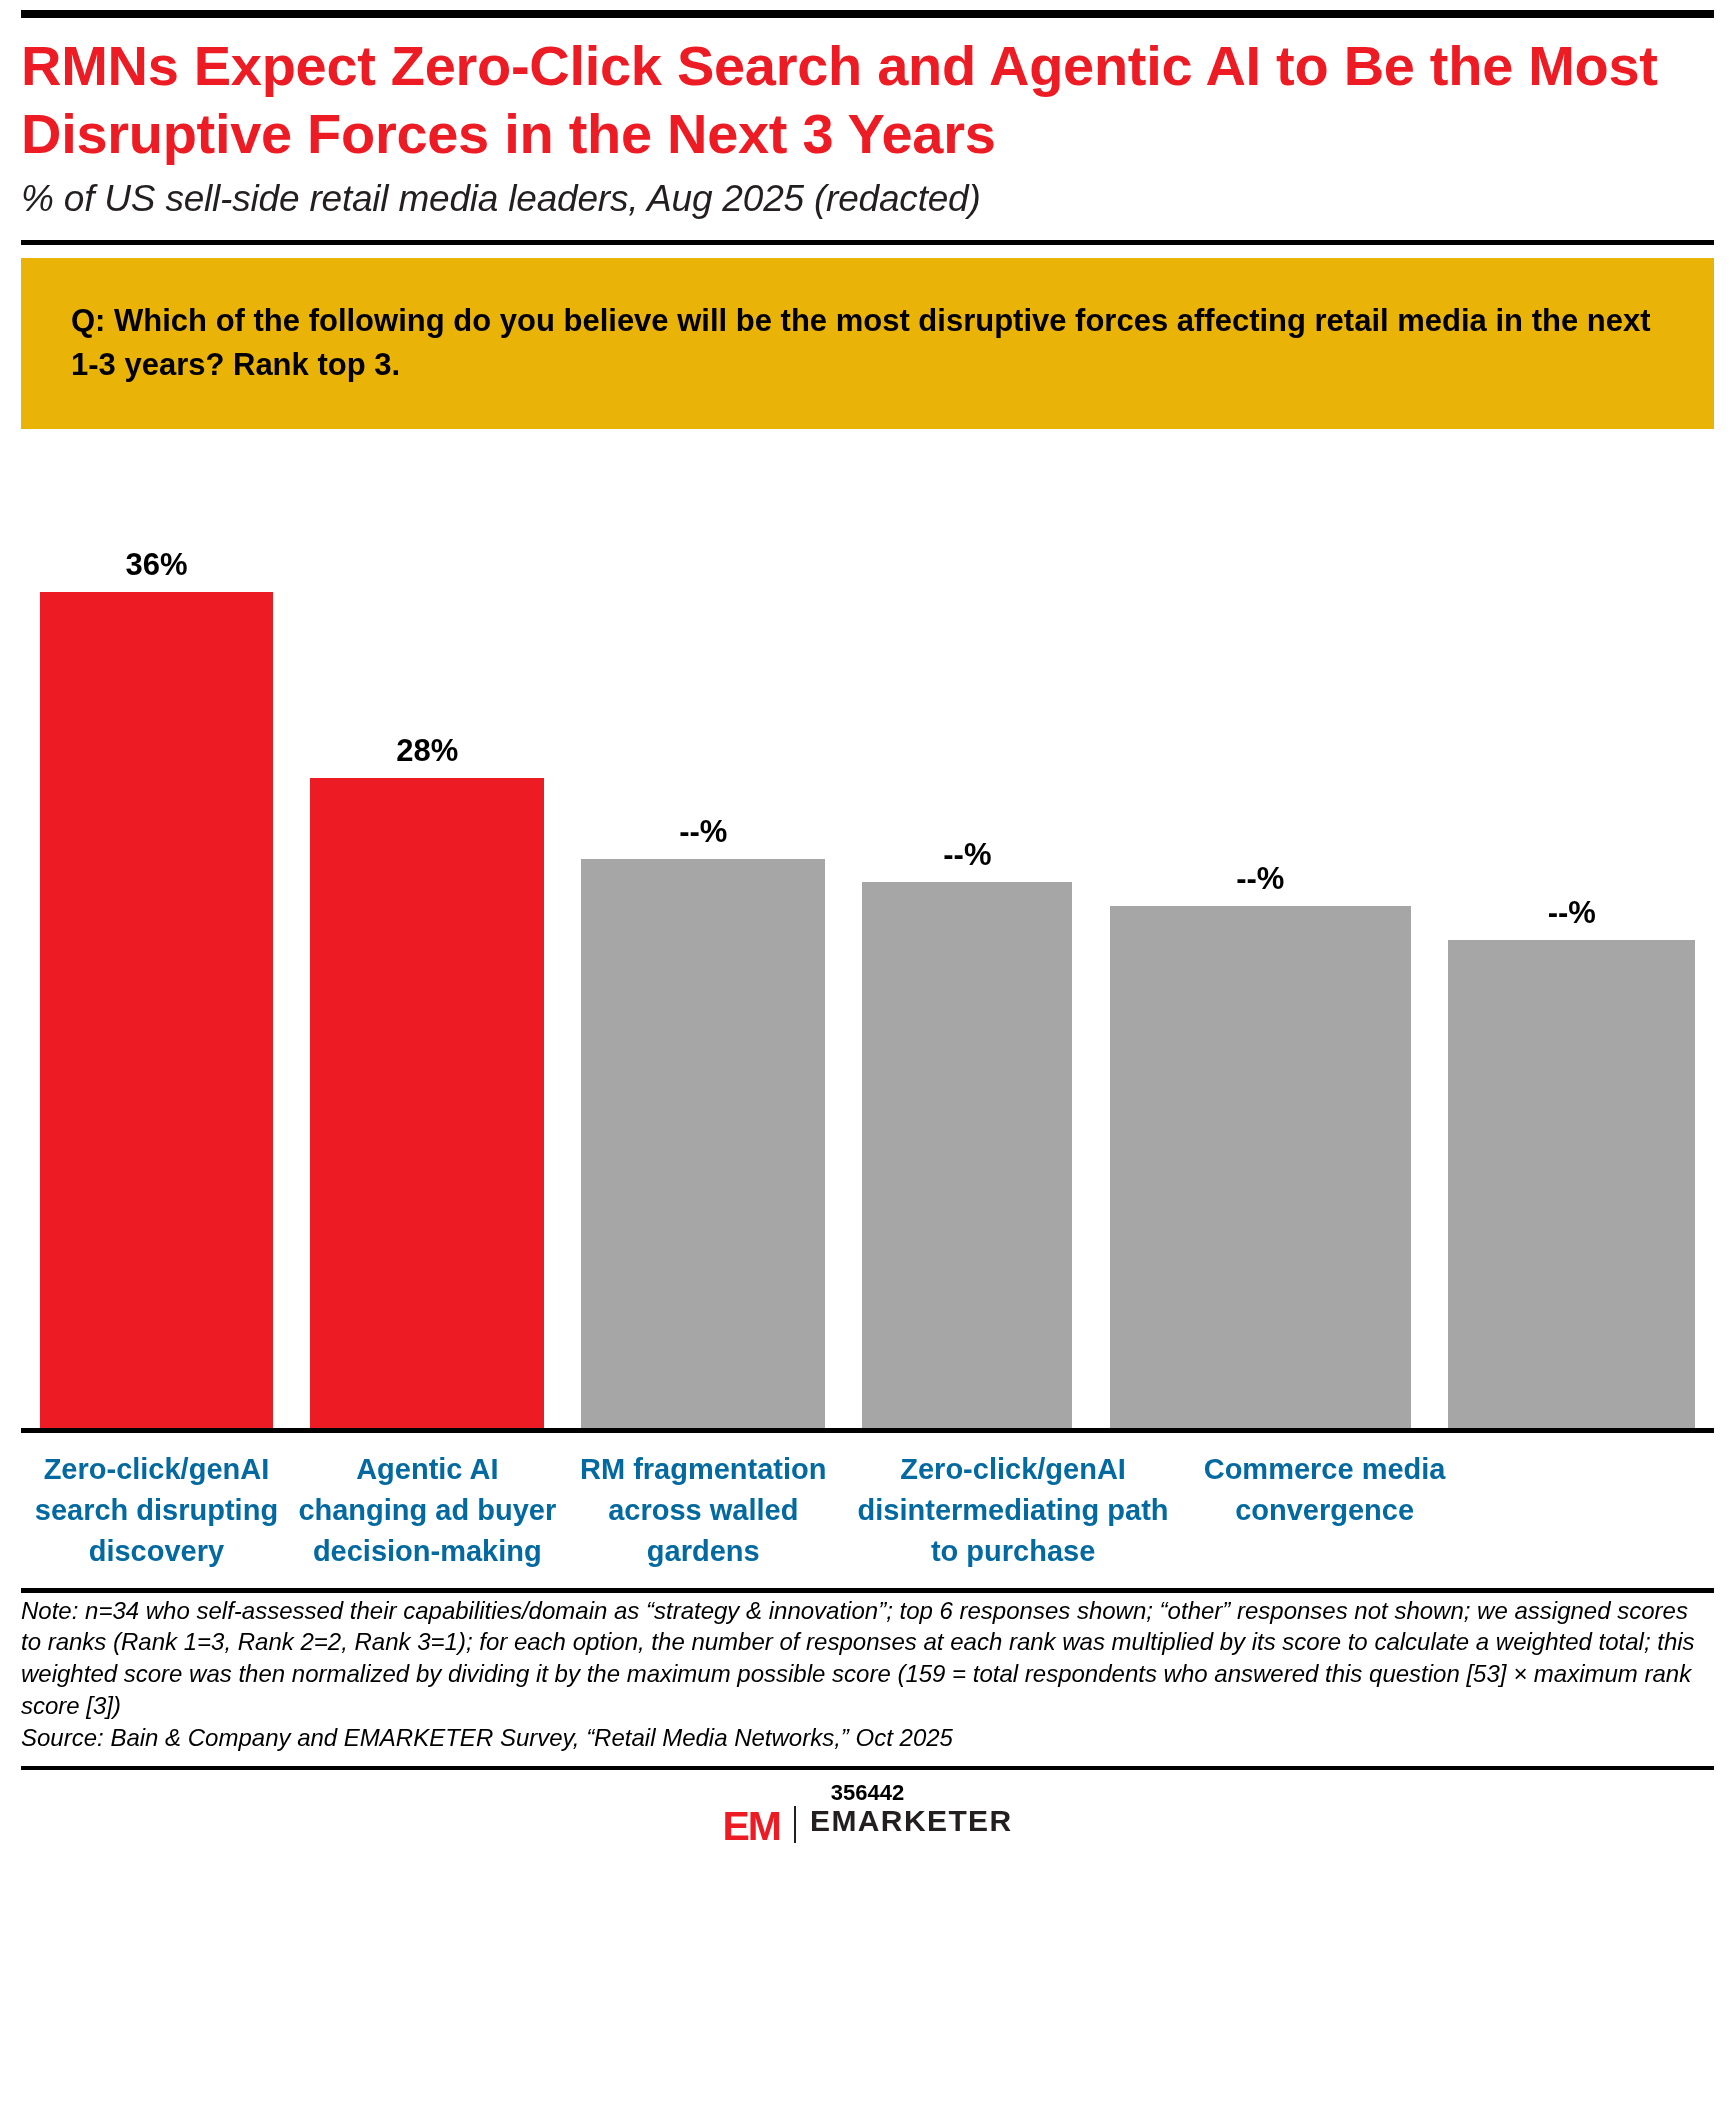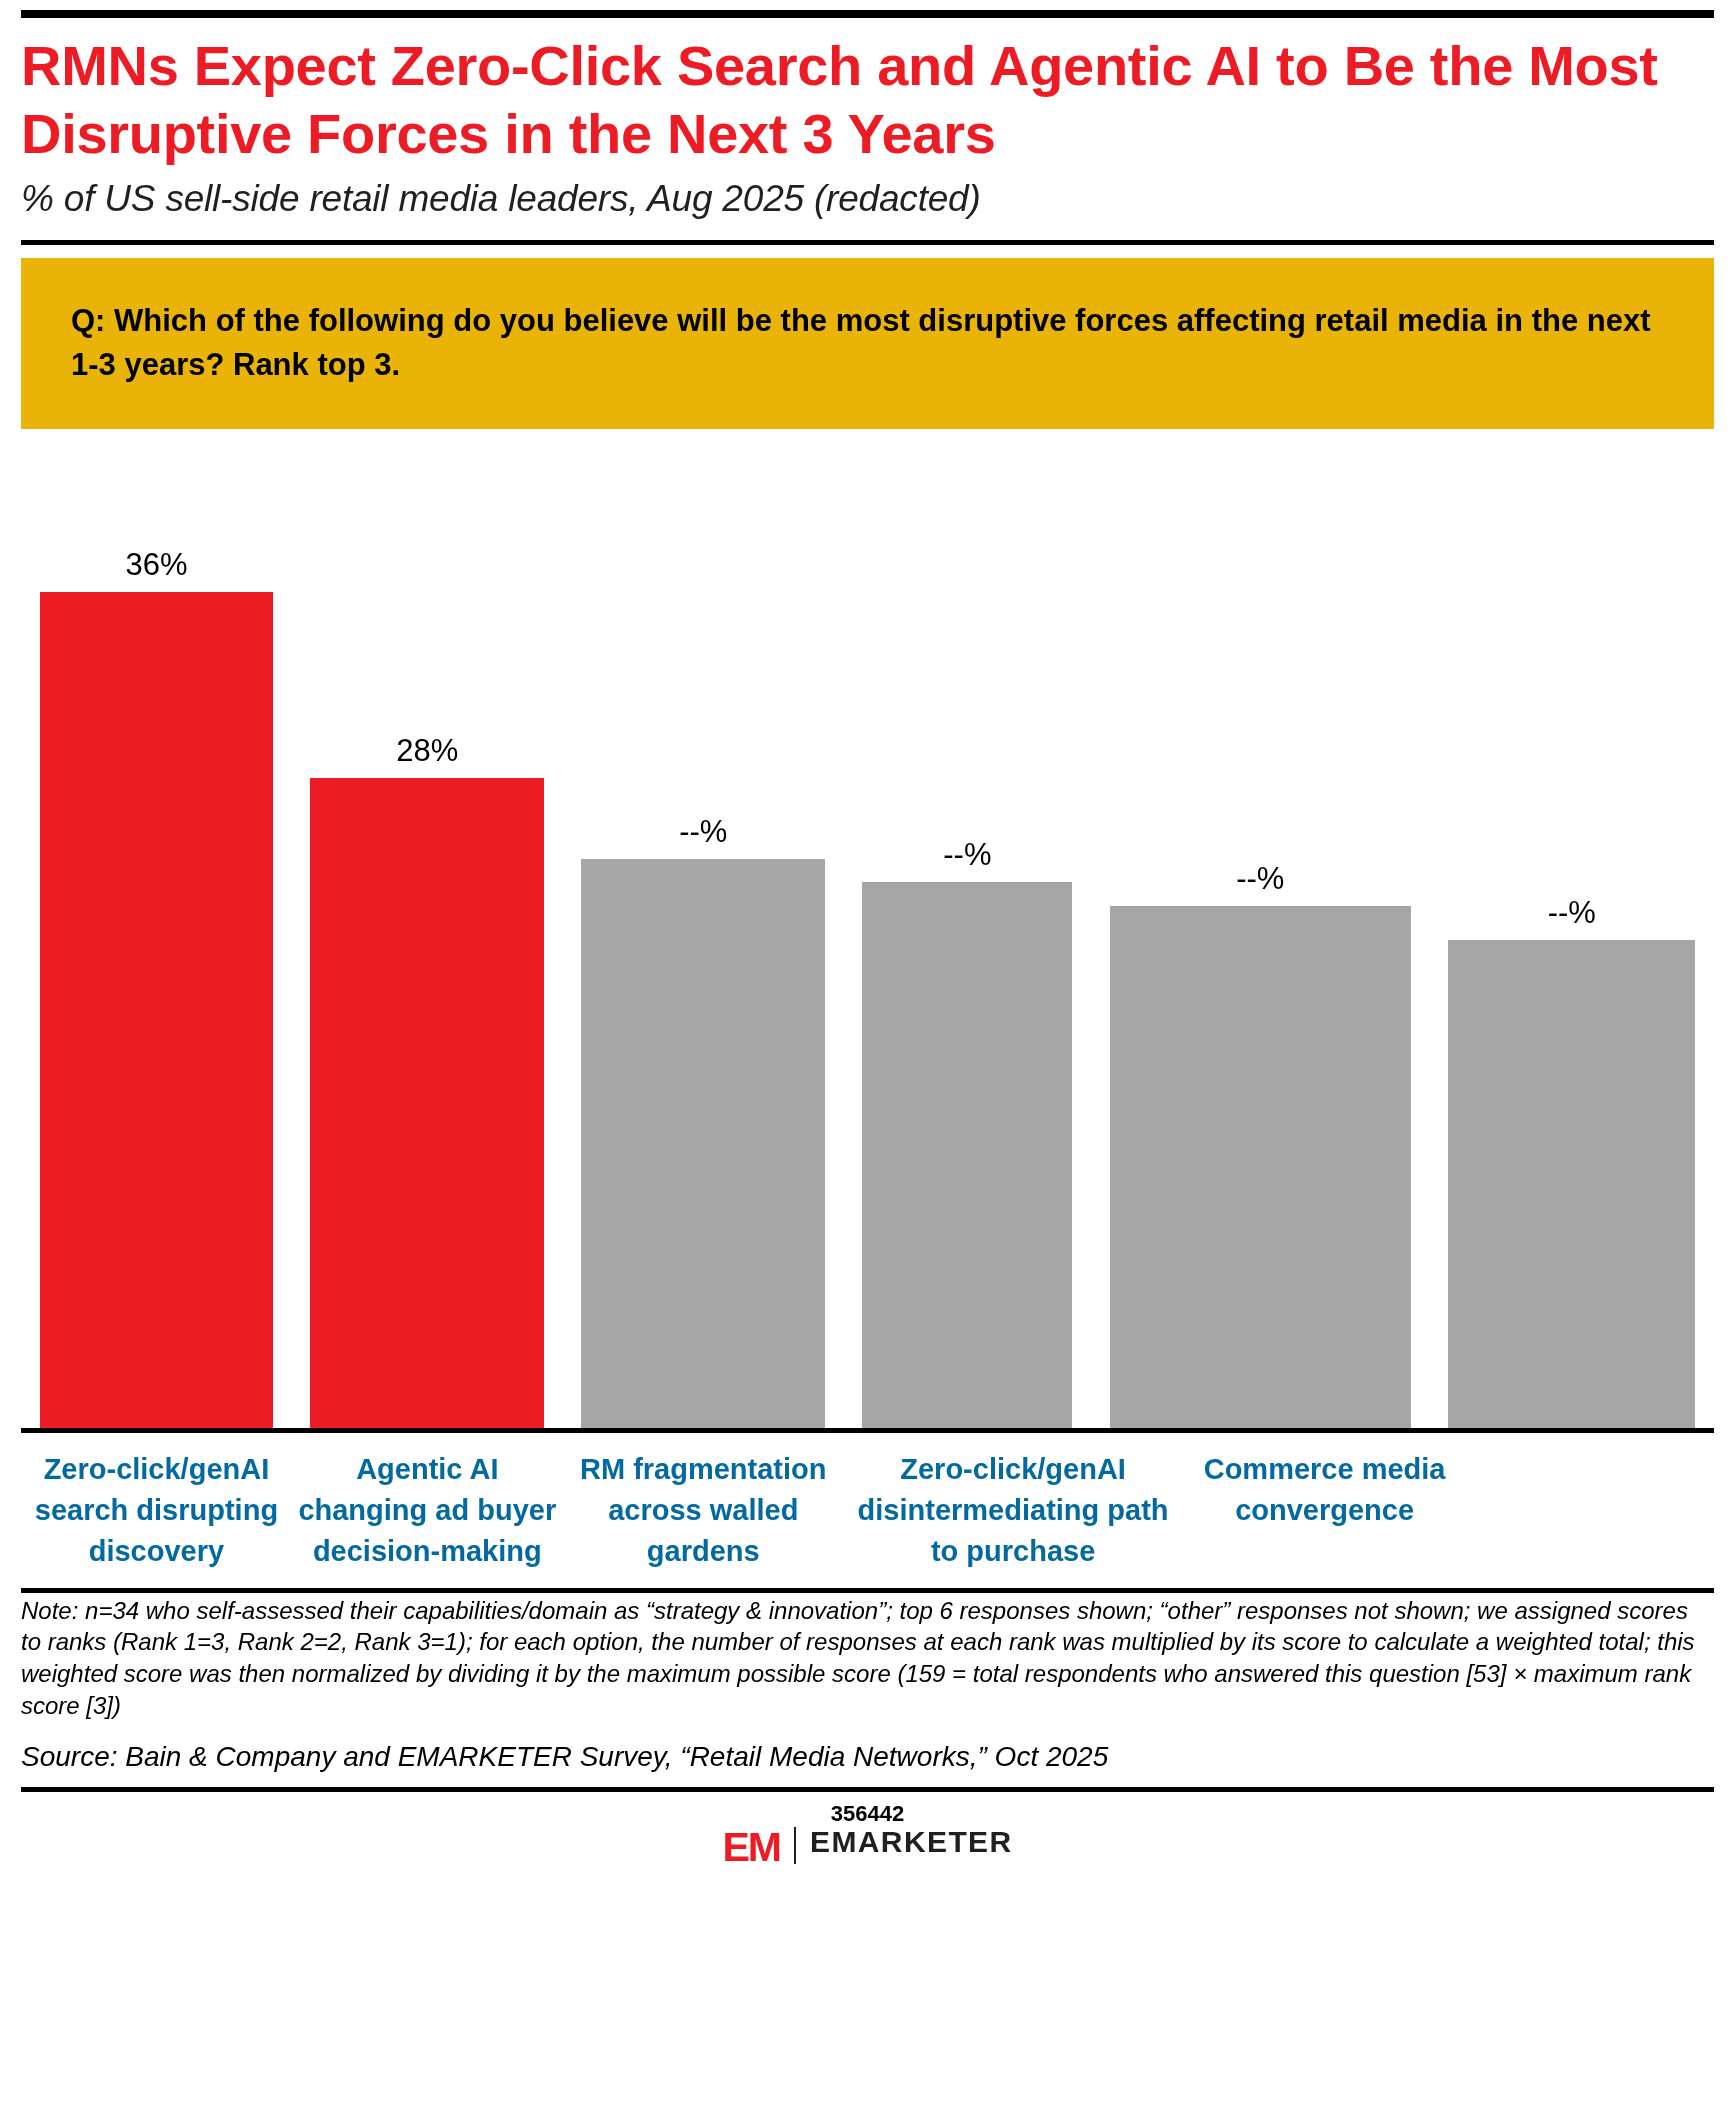--- a/index.html
+++ b/index.html
@@ -82,21 +82,21 @@
     position: relative;
     height: 100%;
     display: flex;
     flex-direction: column;
     justify-content: flex-end;
     align-items: center;
     box-sizing: border-box;
   }
   .bar-label {
     font-size: 31px;
-    font-weight: normal;
+    font-weight: bold;
     color: #000000;
     margin-bottom: 11.6px;
     line-height: 1;
   }
   .bar {
     width: 100%;
     background: #a6a6a6;
   }
   .bar.highlight {
     background: #ed1c24;
@@ -128,25 +128,25 @@
     margin-top: 15.4px;
   }
   .note {
     font-size: 24px;
     font-style: italic;
     line-height: 1.33;
     color: #000000;
     margin-top: 2px;
   }
   .source {
-    font-size: 28px;
+    font-size: 24px;
     font-style: italic;
     line-height: 1.33;
     color: #000000;
-    margin-top: 16px;
+    margin-top: 0;
   }
   .rule-bottom {
     height: 4.8px;
     background: #000000;
     margin-top: 11.6px;
   }
   .footer-row {
     display: flex;
     align-items: center;
     justify-content: space-between;

